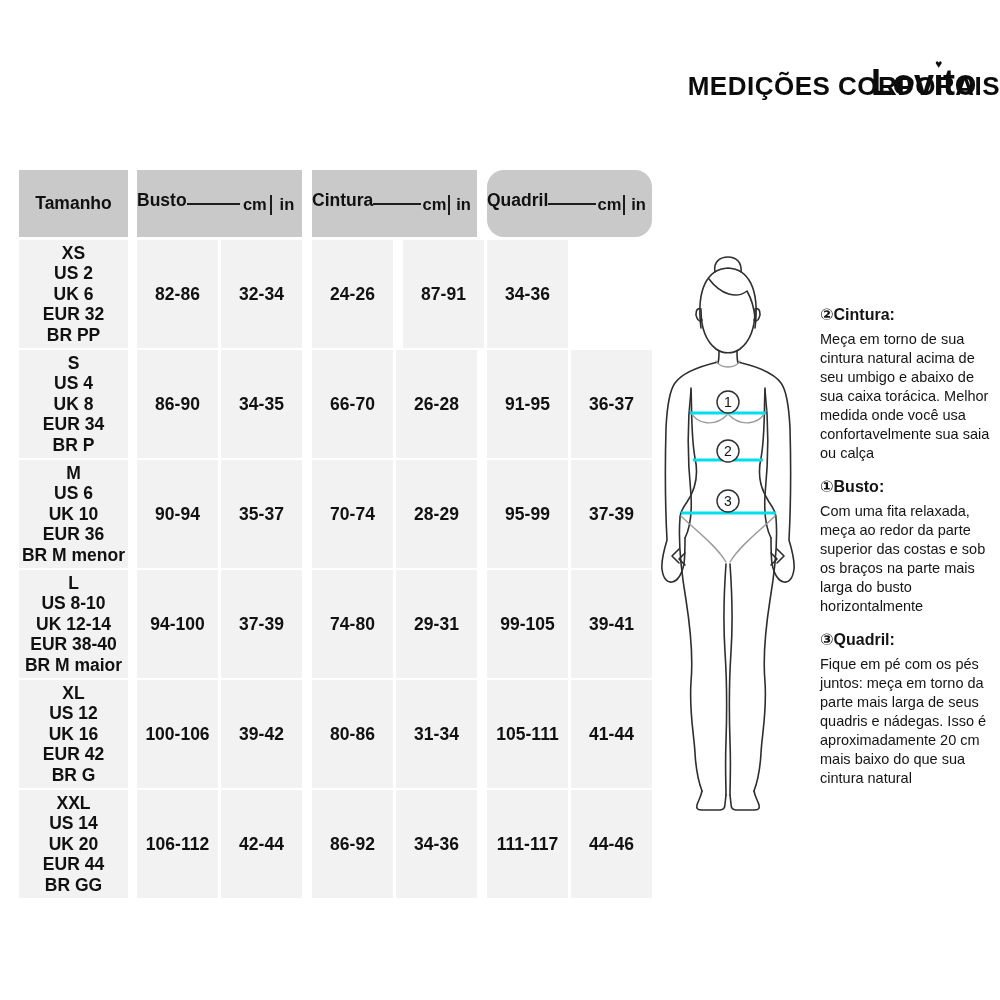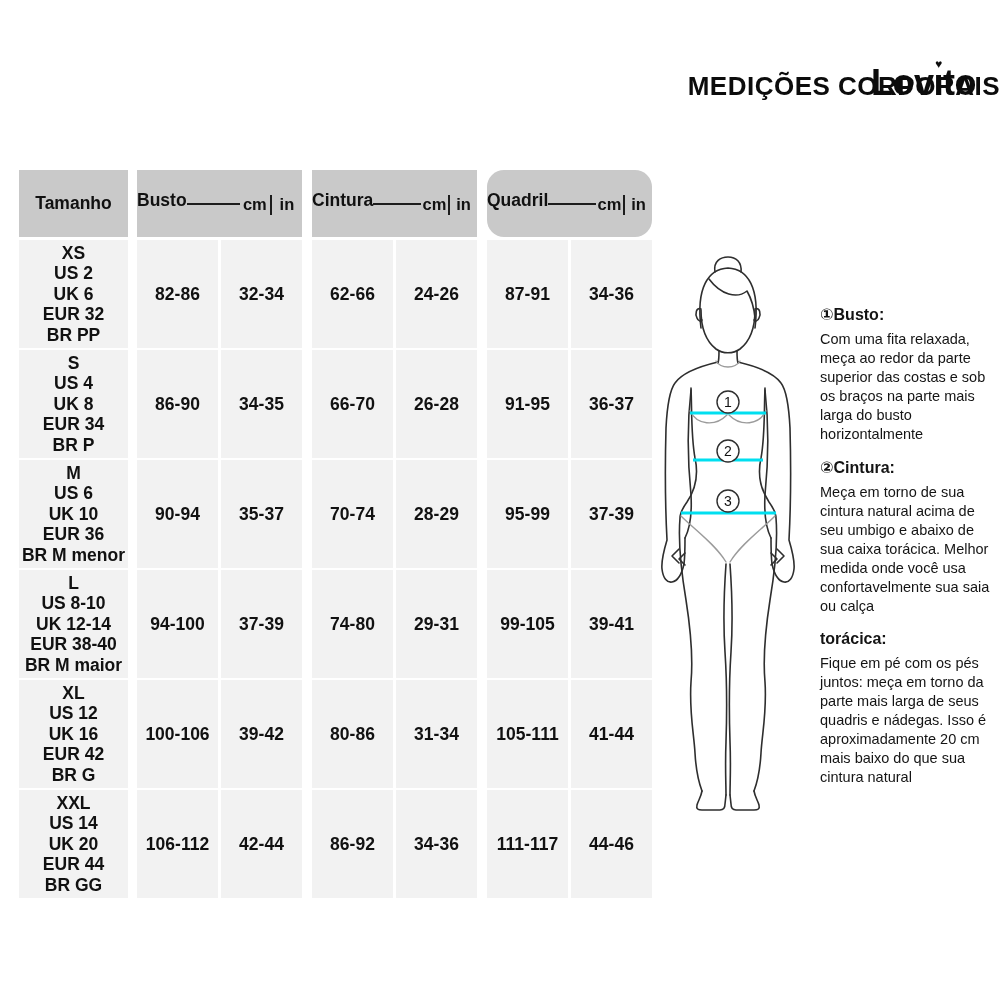--- a/index.html
+++ b/index.html
@@ -98,21 +98,20 @@
         <div>US 2</div>
         <div>UK 6</div>
         <div>EUR 32</div>
         <div>BR PP</div>
       </div>
       <div class="vgroup">
         <div class="vcell">82-86</div>
         <div class="vcell">32-34</div>
       </div>
       <div class="vgroup">
-        <div class="vcell">62-66</div>
         <div class="vcell">24-26</div>
       </div>
       <div class="vgroup">
         <div class="vcell">87-91</div>
         <div class="vcell">34-36</div>
       </div>
     </div>
 
     <div class="trow">
       <div class="size-cell">
@@ -270,26 +269,26 @@
         <circle class="marker-circle" cx="83" cy="201" r="11"></circle>
         <text class="marker-num" x="83" y="206" text-anchor="middle">2</text>
         <circle class="marker-circle" cx="83" cy="251" r="11"></circle>
         <text class="marker-num" x="83" y="256" text-anchor="middle">3</text>
       </g>
     </svg>
   </div>
 
   <div class="instructions">
     <div class="instr-section">
+      <div class="instr-heading">②Cintura:</div>
+      <div class="instr-body">Meça em torno de sua cintura natural acima de seu umbigo e abaixo de sua caixa torácica. Melhor medida onde você usa confortavelmente sua saia ou calça</div>
+    </div>
+    <div class="instr-section">
       <div class="instr-heading">①Busto:</div>
       <div class="instr-body">Com uma fita relaxada, meça ao redor da parte superior das costas e sob os braços na parte mais larga do busto horizontalmente</div>
     </div>
     <div class="instr-section">
-      <div class="instr-heading">②Cintura:</div>
-      <div class="instr-body">Meça em torno de sua cintura natural acima de seu umbigo e abaixo de sua caixa torácica. Melhor medida onde você usa confortavelmente sua saia ou calça</div>
-    </div>
-    <div class="instr-section">
-      <div class="instr-heading">torácica:</div>
+      <div class="instr-heading">③Quadril:</div>
       <div class="instr-body">Fique em pé com os pés juntos: meça em torno da parte mais larga de seus quadris e nádegas. Isso é aproximadamente 20 cm mais baixo do que sua cintura natural</div>
     </div>
   </div>
 
 </div>
 
 </body></html>

